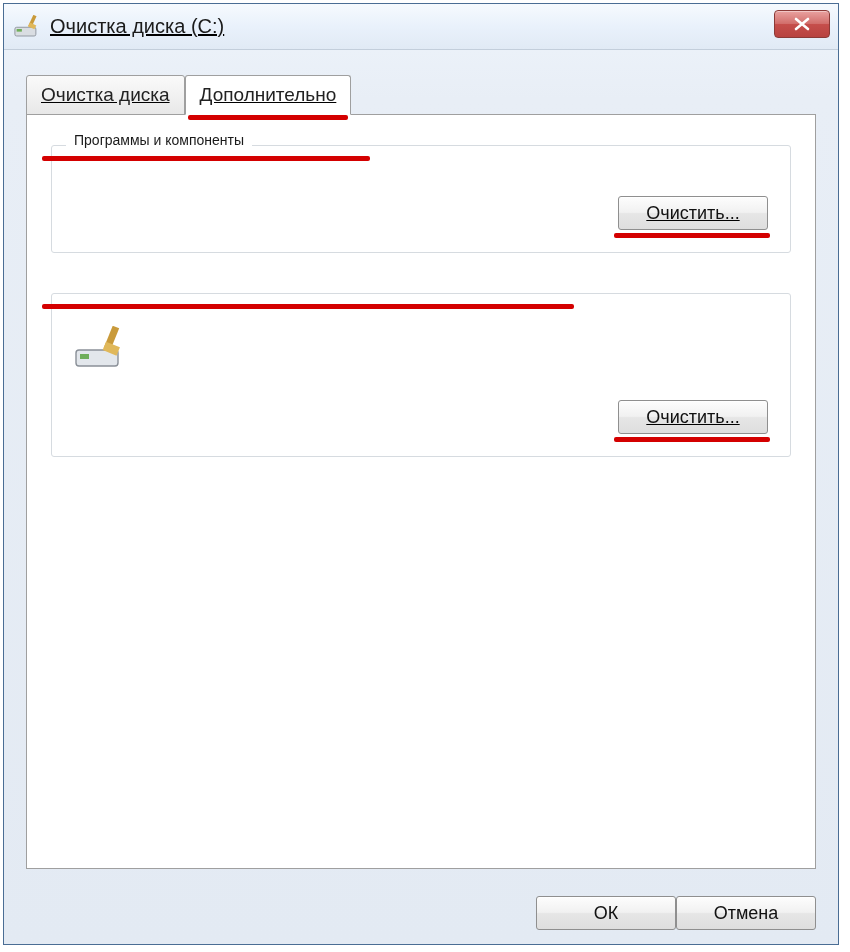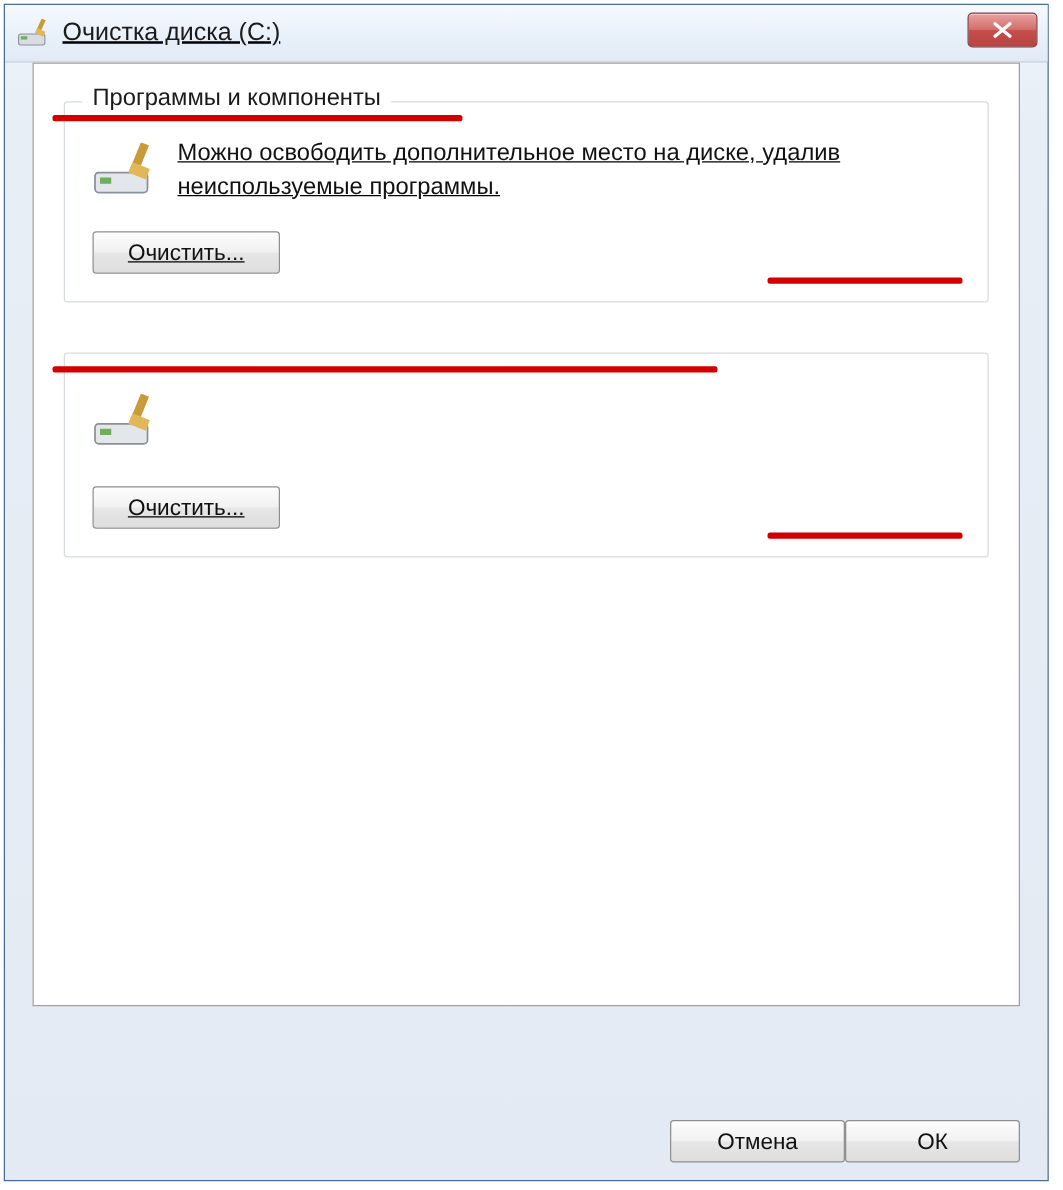--- a/index.html
+++ b/index.html
@@ -115,21 +115,21 @@
     padding: 28px 22px 22px 22px;
     margin-top: 24px;
   }
   .groupbox:first-child { margin-top: 8px; }
   .group-legend {
     position: absolute;
     top: -14px;
     left: 14px;
     background: #ffffff;
     padding: 0 8px;
-    font-size: 19px;
+    font-size: 14px;
     color: #1a1a1a;
   }
   .group-underline {
     position: absolute;
     height: 5px;
     background: #d40000;
     border-radius: 2px;
     top: 10px;
     left: -10px;
   }
@@ -143,20 +143,21 @@
     margin-right: 14px;
     margin-top: 4px;
   }
   .group-text {
     font-size: 19px;
     line-height: 1.4;
     color: #111;
   }
   .btn-row {
     display: flex;
+    justify-content: flex-end;
     margin-top: 22px;
     position: relative;
   }
   .btn {
     height: 34px;
     min-width: 150px;
     padding: 0 18px;
     background: linear-gradient(to bottom, #fdfdfd 0%, #f1f1f1 48%, #e6e6e6 52%, #dedede 100%);
     border: 1px solid #8f8f8f;
     border-radius: 3px;
@@ -202,37 +203,34 @@
       </svg>
     </span>
     <span class="title-text">Очистка диска  (C:)</span>
     <div class="close-btn">
       <svg viewBox="0 0 18 14">
         <path d="M3 2 L15 12 M15 2 L3 12" stroke="#ffffff" stroke-width="2.6" stroke-linecap="round"></path>
       </svg>
     </div>
   </div>
 
+  <div class="tab-strip">
+    <div class="tab inactive">
+      <span>Очистка диска</span>
+    </div>
+    <div class="tab active">
+      <span>Дополнительно</span>
+    </div>
+  </div>
 
   <div class="tab-content">
 
     <div class="groupbox">
       <div class="group-legend">Программы и компоненты</div>
       <div class="group-underline" style="width:328px;"></div>
-      <div class="group-row">
-        <span class="group-icon disk-icon">
-          <svg viewBox="0 0 54 44">
-            <rect x="2" y="24" width="42" height="16" rx="3" fill="#e3e7ec" stroke="#8a9098" stroke-width="1.4"></rect>
-            <rect x="6" y="28" width="9" height="5" fill="#6fae5a"></rect>
-            <rect x="34" y="0" width="7" height="24" fill="#c99a3a" transform="rotate(22 37 12)"></rect>
-            <rect x="30" y="18" width="15" height="9" fill="#e0b85a" transform="rotate(22 37 22)"></rect>
-          </svg>
-        </span>
-        <div class="group-text">Можно освободить дополнительное место на диске, удалив неиспользуемые программы.</div>
-      </div>
       <div class="btn-row">
         <div class="btn">
           <span>Очистить...</span>
         </div>
         <div class="btn-underline" style="width:156px;"></div>
       </div>
     </div>
 
     <div class="groupbox" style="margin-top:40px;">
       <div class="group-underline" style="width:532px;"></div>
@@ -254,20 +252,20 @@
           <span>Очистить...</span>
         </div>
         <div class="btn-underline" style="width:156px;"></div>
       </div>
     </div>
 
   </div>
 
   <div class="dialog-footer">
     <div class="btn">
+      <span>ОК</span>
+    </div>
+    <div class="btn">
       <span>Отмена</span>
     </div>
-    <div class="btn">
-      <span>ОК</span>
-    </div>
   </div>
 
 </div>
 
 </body></html>

